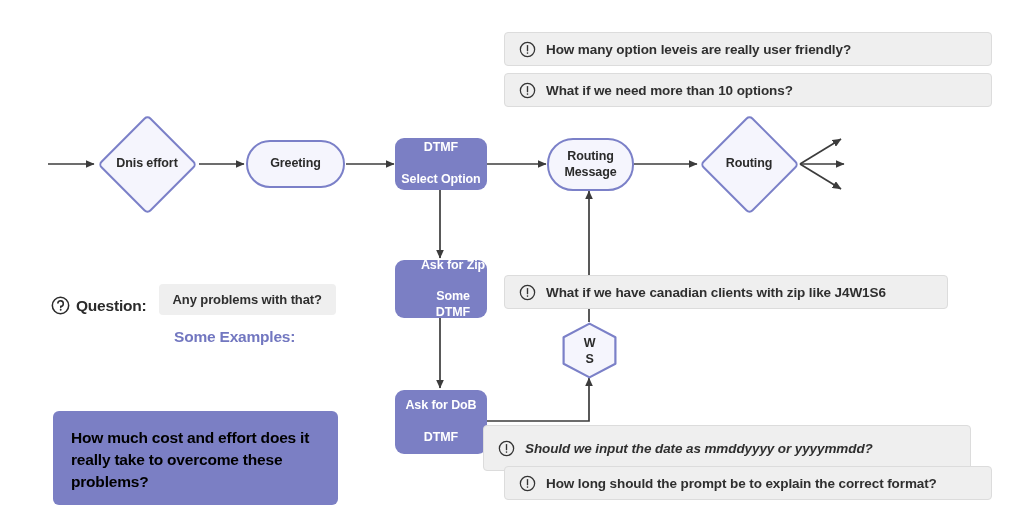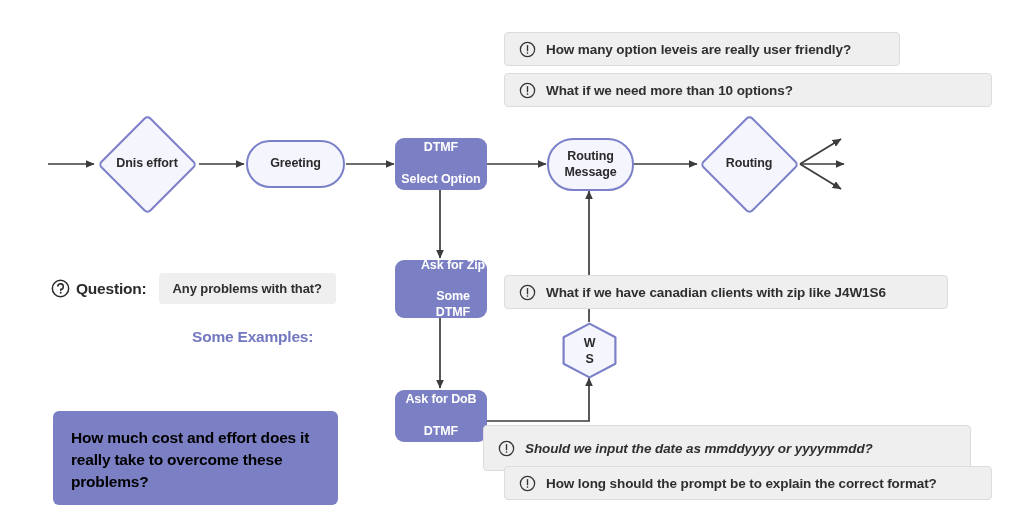--- a/index.html
+++ b/index.html
@@ -238,34 +238,34 @@
   <div class="node node-diamond" style="left:698px; top:113px; width:102px; height:102px;">
     <span class="diamond-shape"></span>
     <span class="diamond-label">Routing</span>
   </div>
 
   <div class="node node-rect-filled" style="left:395px; top:260px; width:92px; height:58px; flex-direction:column;padding-left:24px;">
     <span>Ask for Zip</span>
     <span>Some DTMF</span>
   </div>
 
-  <div class="node node-rect-filled" style="left:395px; top:390px; width:92px; height:52px; flex-direction:column;">
+  <div class="node node-rect-filled" style="left:395px; top:390px; width:92px; height:64px; flex-direction:column;">
     <span>Ask for DoB</span>
     <span>DTMF</span>
   </div>
 
   <div class="node node-hex" style="left:562px; top:322px; width:55px; height:57px; flex-direction:column;">
     <svg class="hex-shape" viewBox="0 0 55 57" xmlns="http://www.w3.org/2000/svg">
       <polygon points="27.5,1.6 53.4,15.2 53.4,41.8 27.5,55.4 1.6,41.8 1.6,15.2" fill="#f5f5fd" stroke="#7b80c8" stroke-width="2.2" stroke-linejoin="round"></polygon>
     </svg>
     <span class="hex-label">W</span>
     <span class="hex-label">S</span>
   </div>
 
-  <div class="note" style="left:504px; top:32px; width:396px; height:34px;">
+  <div class="note" style="left:504px; top:32px; width:488px; height:34px;">
     <svg class="excl-icon" viewBox="0 0 20 20" xmlns="http://www.w3.org/2000/svg">
       <circle cx="10" cy="10" r="8.4" fill="none" stroke="#333333" stroke-width="1.5"></circle>
       <line x1="10" y1="5.4" x2="10" y2="11.4" stroke="#333333" stroke-width="1.6" stroke-linecap="round"></line>
       <circle cx="10" cy="14.2" r="0.95" fill="#333333"></circle>
     </svg>
     <span>How many option leveis are really user friendly?</span>
   </div>
 
   <div class="note" style="left:504px; top:73px; width:488px; height:34px;">
     <svg class="excl-icon" viewBox="0 0 20 20" xmlns="http://www.w3.org/2000/svg">
@@ -296,27 +296,27 @@
 
   <div class="note" style="left:504px; top:466px; width:488px; height:34px;">
     <svg class="excl-icon" viewBox="0 0 20 20" xmlns="http://www.w3.org/2000/svg">
       <circle cx="10" cy="10" r="8.4" fill="none" stroke="#333333" stroke-width="1.5"></circle>
       <line x1="10" y1="5.4" x2="10" y2="11.4" stroke="#333333" stroke-width="1.6" stroke-linecap="round"></line>
       <circle cx="10" cy="14.2" r="0.95" fill="#333333"></circle>
     </svg>
     <span>How long should the prompt be to explain the correct format?</span>
   </div>
 
-  <div class="q-row" style="left:51px; top:273px;">
+  <div class="q-row" style="left:51px; top:284px;align-items:flex-end;">
     <svg class="q-icon" viewBox="0 0 20 20" xmlns="http://www.w3.org/2000/svg">
       <circle cx="10" cy="10" r="8.6" fill="none" stroke="#2b2b2b" stroke-width="1.6"></circle>
       <path d="M7.2,7.4 a2.9,2.9 0 1,1 3.1,3.5 v1.2" fill="none" stroke="#2b2b2b" stroke-width="1.6" stroke-linecap="round" stroke-linejoin="round"></path>
       <circle cx="10.2" cy="14.4" r="1" fill="#2b2b2b"></circle>
     </svg>
     <span class="q-label">Question:</span>
     <span class="q-chip">Any problems with that?</span>
   </div>
 
-  <div class="examples-label" style="left:192px; top:328px;text-align:center;">Some Examples:</div>
+  <div class="examples-label" style="left:174px; top:328px;text-align:center;">Some Examples:</div>
 
   <div class="highlight-box" style="left:53px; top:411px; width:285px; height:94px;">How much cost and effort does it really take to overcome these problems?</div>
 
 </div>
 
 </body></html>

